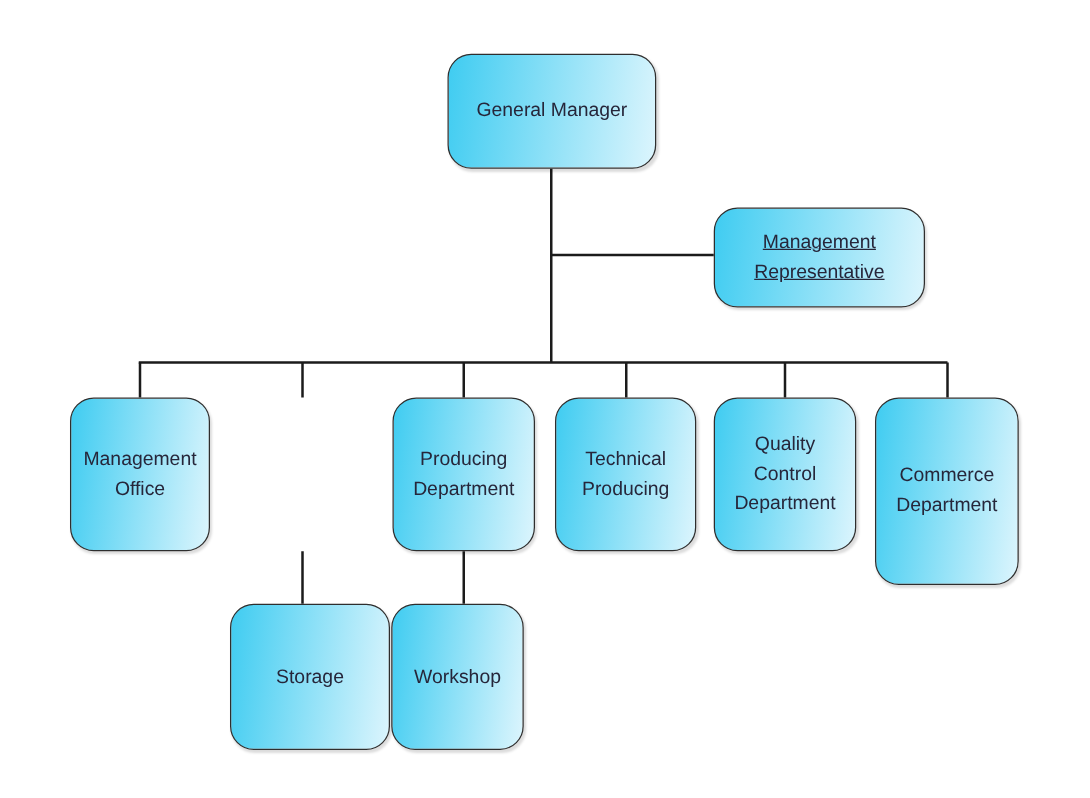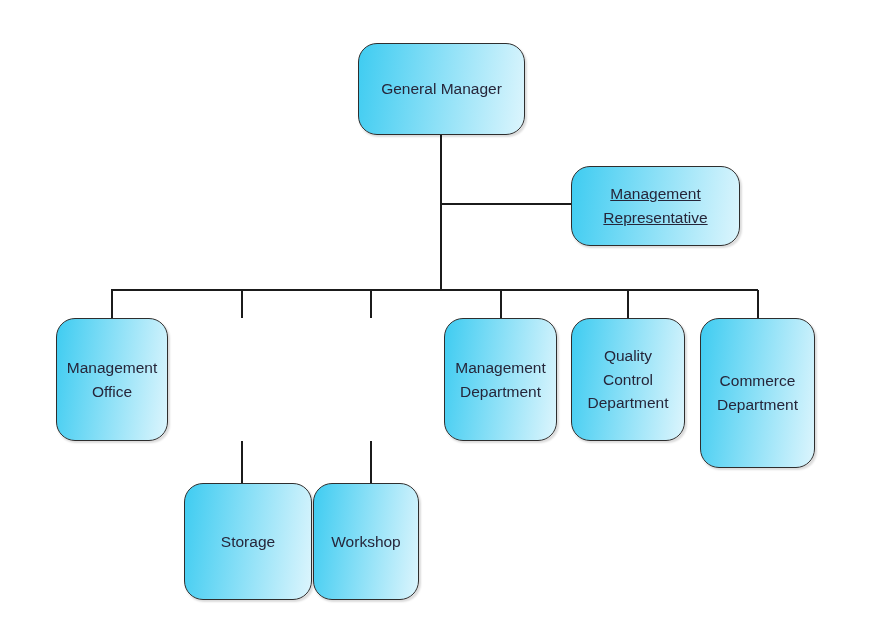--- a/index.html
+++ b/index.html
@@ -93,23 +93,26 @@
 
   <div class="node n-management-representative">
     <span>Management Representative</span>
   </div>
 
   <div class="node n-management-office">
     <span>Management Office</span>
   </div>
 
 
+  <div class="node n-producing-department">
+    <span>Producing Department</span>
+  </div>
 
   <div class="node n-technical-department">
-    <span>Management Department</span>
+    <span>Technical Producing</span>
   </div>
 
   <div class="node n-quality-control-department">
     <span>Quality Control Department</span>
   </div>
 
   <div class="node n-commerce-department">
     <span>Commerce Department</span>
   </div>
 

